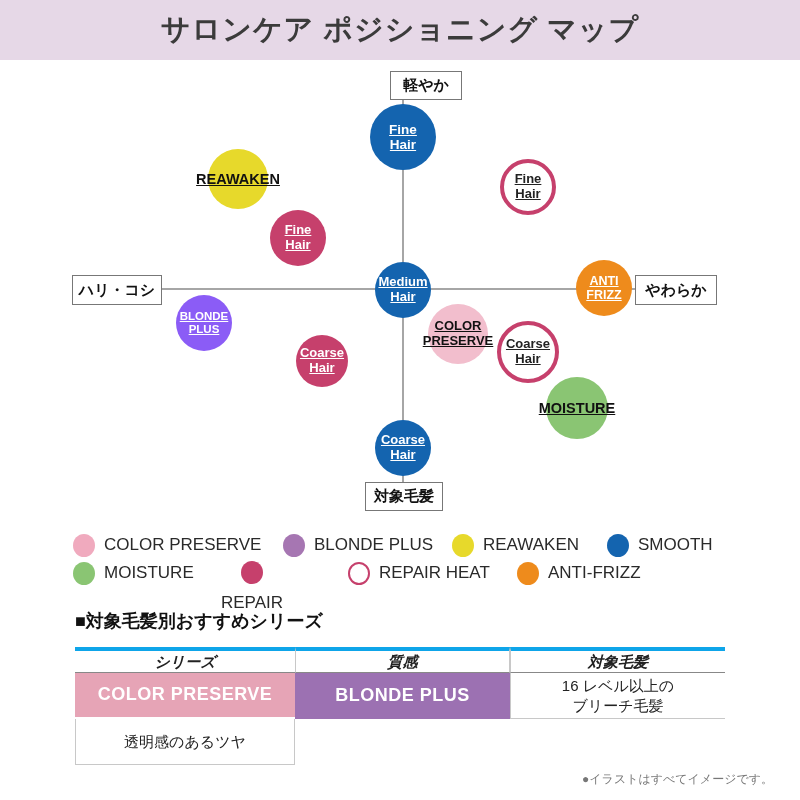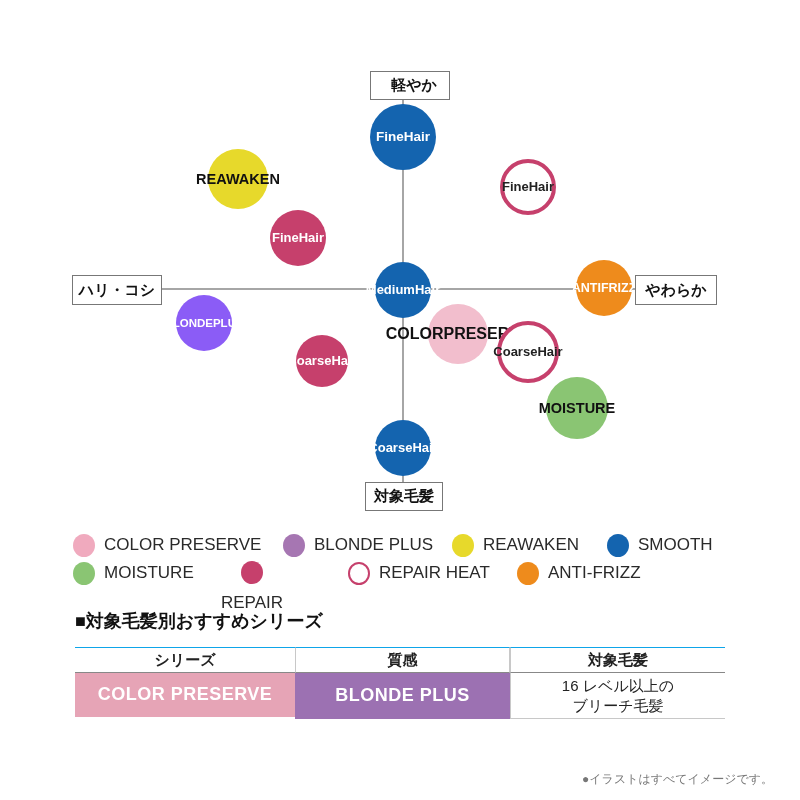--- a/index.html
+++ b/index.html
@@ -12,38 +12,38 @@
   .titlebar h1{margin:0;font-size:29px;font-weight:bold;color:#3b3b3b;letter-spacing:1px;}
 
   
   .axis{position:absolute;background:#a6a6a6;}
   .axis.v{left:402px;top:85px;width:2px;height:410px;}
   .axis.h{left:115px;top:288px;width:560px;height:2px;}
 
   .axis-label{position:absolute;background:#fff;border:1px solid #777;
               display:flex;align-items:center;justify-content:center;
               font-size:15px;font-weight:bold;color:#111;z-index:5;}
-  .axis-label.t{left:370px;top:71px;width:70px;height:27px;padding-left:8px;}
+  .axis-label.t{left:390px;top:71px;width:70px;height:27px;}
   .axis-label.b{left:365px;top:482px;width:76px;height:27px;}
   .axis-label.l{left:72px;top:275px;width:88px;height:28px;}
   .axis-label.r{left:635px;top:275px;width:80px;height:28px;}
 
-  .bubble{position:absolute;border-radius:50%;display:flex;
+  .bubble{position:absolute;border-radius:50%;display:flex;flex-direction:column;
           align-items:center;justify-content:center;text-align:center;
           font-weight:bold;font-size:13px;color:#fff;line-height:1.12;
-          box-sizing:border-box;z-index:3;}
+          box-sizing:border-box;z-index:3;text-decoration:underline;}
   .bubble .line{white-space:nowrap;}
   .b0{width:66px;height:66px;font-size:13.5px;}
   .b1{width:60px;height:60px;color:#111;font-size:14.5px;}
   .b2{width:56px;height:56px;}
   .b3{width:56px;height:56px;background:#fff;border:4px solid;color:#222;}
   .b4{width:56px;height:56px;}
   .b5{width:56px;height:56px;font-size:12.5px;}
   .b6{width:56px;height:56px;font-size:11.5px;}
-  .b7{width:60px;height:60px;color:#111;font-size:16px;}
+  .b7{width:60px;height:60px;color:#111;font-size:13px;}
   .b8{width:52px;height:52px;}
   .b9{width:62px;height:62px;background:#fff;border:4px solid;color:#222;}
   .b10{width:62px;height:62px;color:#111;font-size:14.5px;}
   .b11{width:56px;height:56px;}
 
   
   .litem{position:absolute;display:flex;align-items:center;gap:9px;height:24px;}
   .ldot{width:22px;height:23px;border-radius:50%;box-sizing:border-box;flex:0 0 auto;}
   .ldot.outlined{background:#fff;border:2.5px solid;}
   .llabel{font-size:17px;color:#2a2a2a;white-space:nowrap;}
@@ -53,34 +53,37 @@
   .l6{left:348px;top:561px;} .l7{left:517px;top:561px;}
 
   
   .rec-heading{position:absolute;left:75px;top:609px;margin:0;
                font-size:18px;font-weight:bold;color:#111;}
   .rec-table{position:absolute;left:75px;top:647px;width:650px;
              display:grid;grid-template-columns:220px 215px 215px;
              grid-template-rows:26px 46px 46px;}
   .rt-cell{display:flex;flex-direction:column;align-items:center;justify-content:center;
            text-align:center;font-size:15px;color:#222;line-height:1.3;box-sizing:border-box;}
-  .rt-head{font-weight:bold;border-top:1px solid #0ea5e9;border-bottom:1px solid #888;}
+  .rt-head{font-weight:bold;border-top:4px solid #0ea5e9;border-bottom:1px solid #888;font-style:italic;}
   .rt-head.c2,.rt-cell.c2{border-left:1px solid #c8c8c8;}
   .rt-head.c3,.rt-cell.c3{border-left:1px solid #c8c8c8;border-right:1px solid #c8c8c8;}
   .rt-cell.data{border-bottom:1px solid #c8c8c8;}
   .rt-series{font-size:18px;font-weight:bold;color:#fff;letter-spacing:0.5px;}
   .rt-series.first{border-bottom:2px solid #fff;}
 
   .footnote{position:absolute;right:27px;top:771px;font-size:12px;color:#777;}
 </style>
 </head>
 <body>
 
 <div class="page">
 
+  <header class="titlebar" style="background: rgb(230, 216, 231);">
+    <h1>サロンケア ポジショニング マップ</h1>
+  </header>
 
   <section>
     <div class="axis v"></div>
     <div class="axis h"></div>
 
     <div class="axis-label t">軽やか</div>
     <div class="axis-label b">対象毛髪</div>
     <div class="axis-label l">ハリ・コシ</div>
     <div class="axis-label r">やわらか</div>
 
@@ -186,17 +189,18 @@
       <div class="rt-cell rt-head c3">質感</div>
       <div class="rt-cell rt-head c2">対象毛髪</div>
 
       <div class="rt-cell rt-series first c1" style="background: rgb(230, 164, 182);">COLOR PRESERVE</div>
 
       <div class="rt-cell rt-series c1" style="background: rgb(156, 113, 178);">BLONDE PLUS</div>
       <div class="rt-cell data c2">
         <div>16 レベル以上の</div>
         <div>ブリーチ毛髪</div>
       </div>
+      <div class="rt-cell data c3">透明感のあるツヤ</div>
     </div>
   </section>
 
   <div class="footnote">●イラストはすべてイメージです。</div>
 </div>
 
 </body></html>

